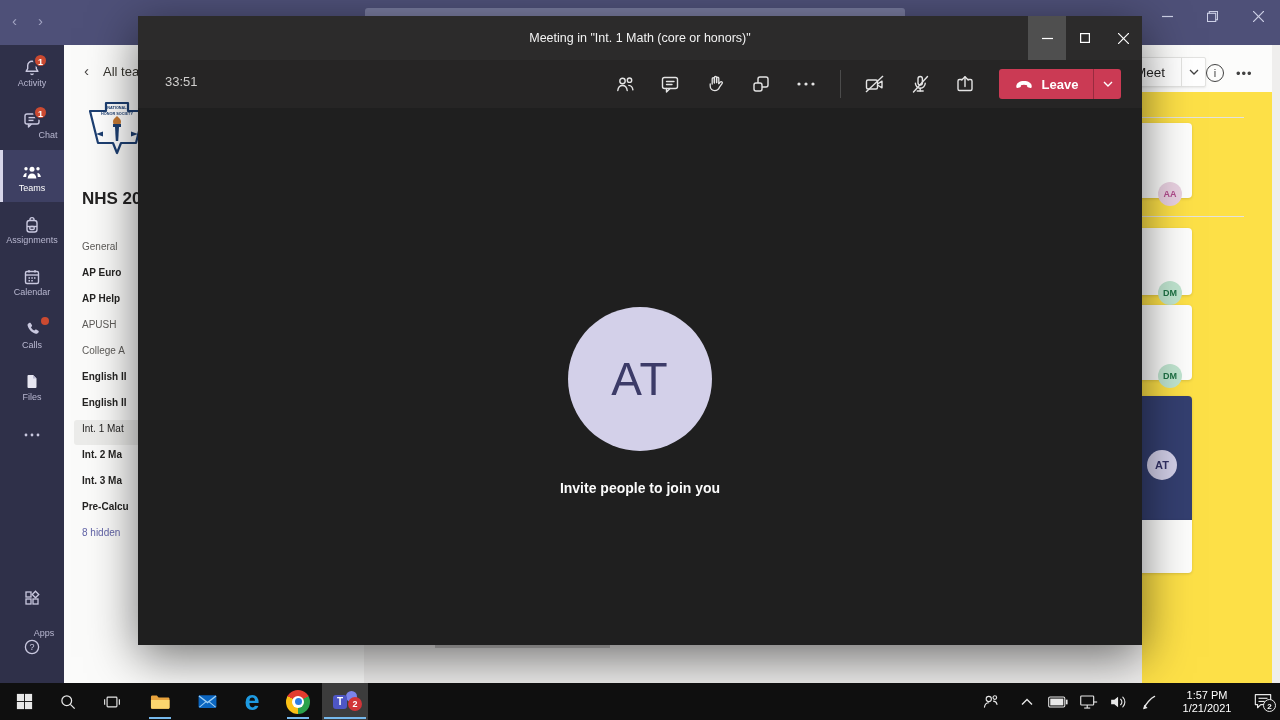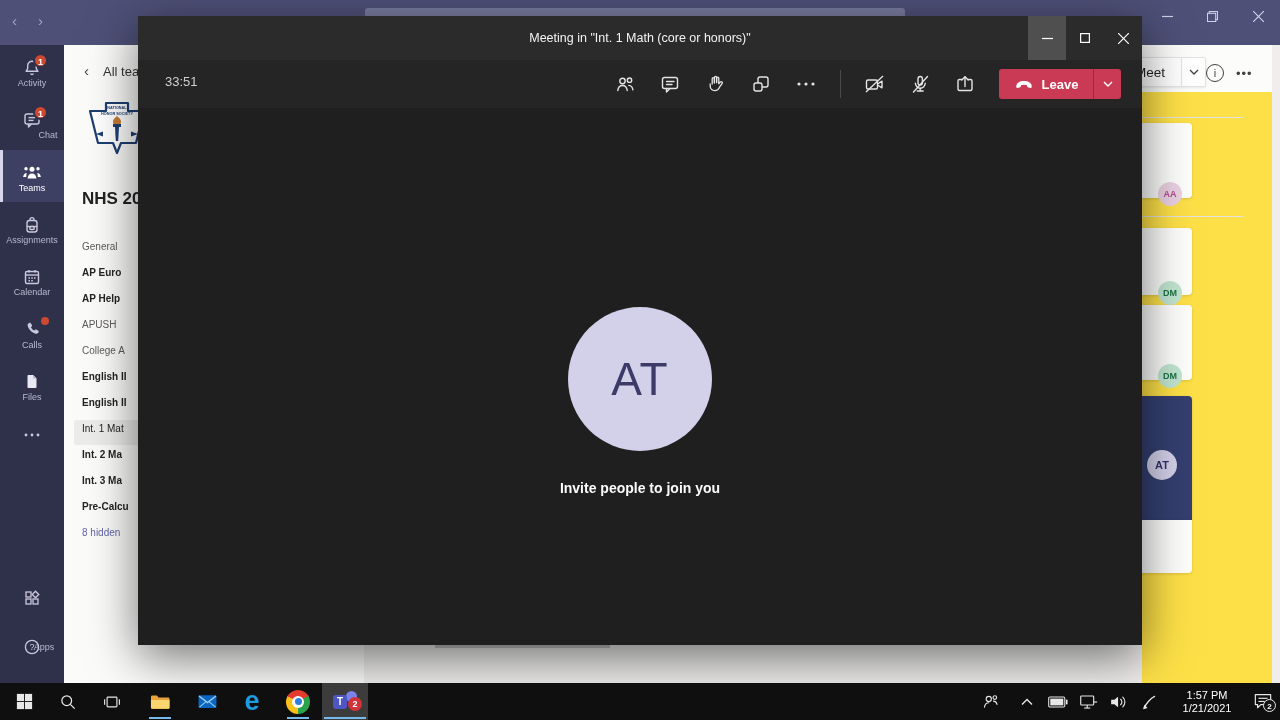--- a/index.html
+++ b/index.html
@@ -185,21 +185,21 @@
     <div class="rail-item" style="top:543px;">
       <span class="rail-ic">
           <svg width="20" height="20" viewBox="0 0 20 20" fill="none" stroke="currentColor" stroke-width="1.3">
             <rect x="4" y="4" width="5" height="5"></rect>
             <rect x="4" y="11" width="5" height="5"></rect>
             <rect x="11" y="11" width="5" height="5"></rect>
             <rect x="11.2" y="4.2" width="4.6" height="4.6" transform="rotate(45 13.5 6.5)"></rect>
           </svg>
         </span>
     </div>
-    <div class="rail-lb" style="top:597px;padding-left:24px;">Apps</div>
+    <div class="rail-lb" style="top:583px;padding-left:24px;">Apps</div>
 
     <div class="rail-item" style="top:592px;">
       <span class="rail-ic">
           <svg width="20" height="20" viewBox="0 0 20 20">
             <circle cx="10" cy="10" r="6.6" fill="none" stroke="currentColor" stroke-width="1.3"></circle>
             <text x="10" y="13" text-anchor="middle" font-size="9" fill="currentColor" stroke="none">?</text>
           </svg>
         </span>
     </div>
     <div class="rail-lb" style="top:614px;margin-top:39px;">Help</div>

